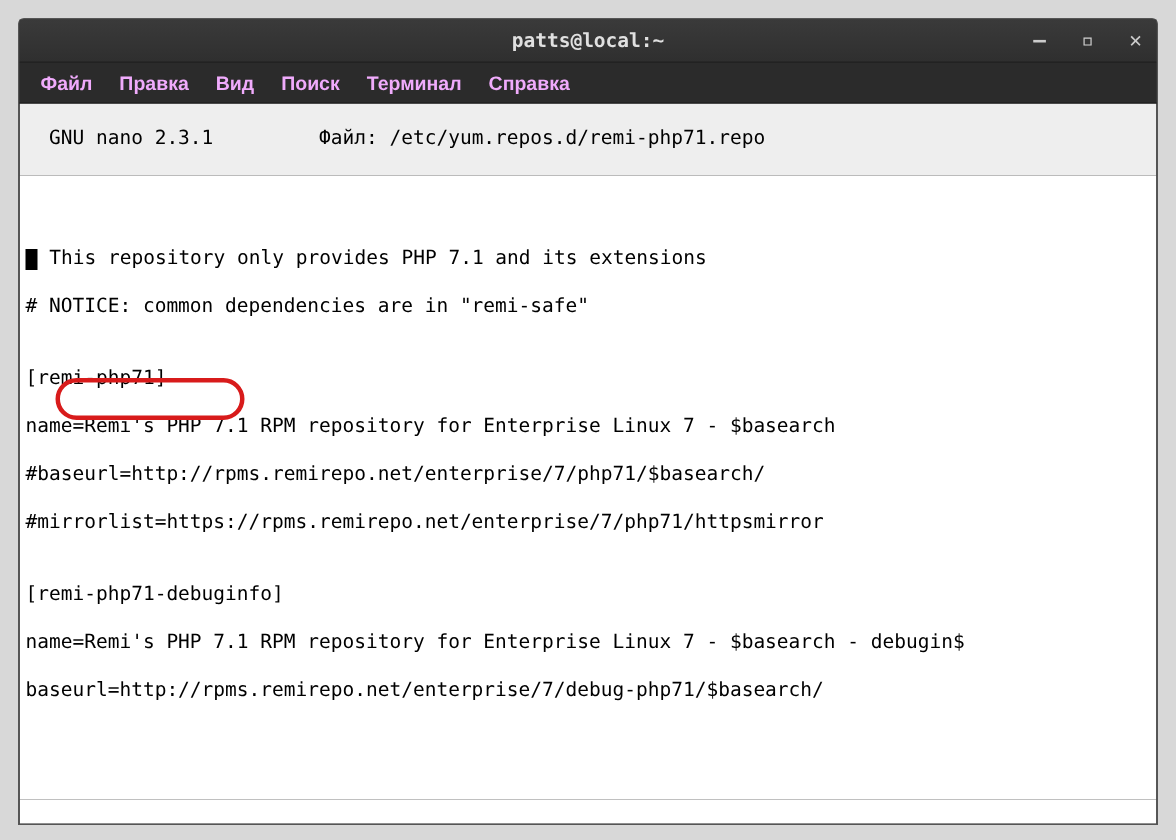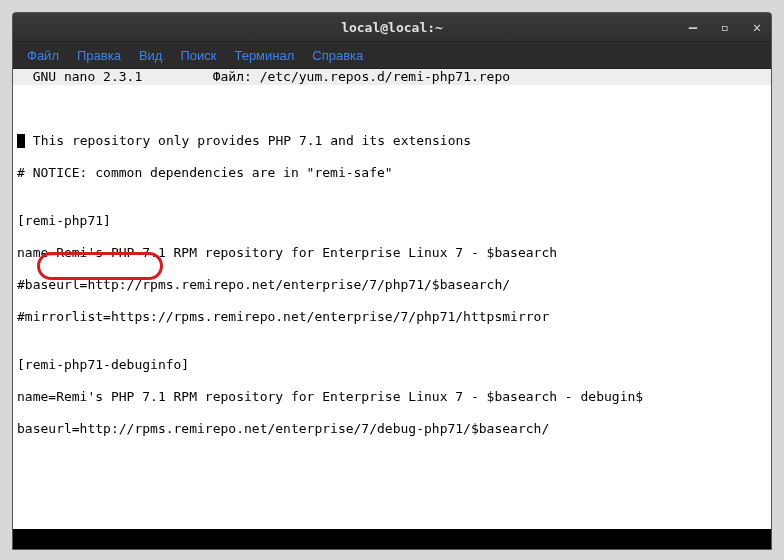--- a/index.html
+++ b/index.html
@@ -54,42 +54,43 @@
 .menubar {
   background: #2b2b2b;
   height: 26px;
   display: flex;
   align-items: center;
   padding: 0 6px;
   gap: 2px;
   border-bottom: 1px solid #222;
 }
 .menu-item {
-  color: #3b82f6;
+  color: #f0abfc;
   font-size: 13px;
   padding: 3px 8px;
   cursor: pointer;
   font-family: sans-serif;
+  font-weight: bold;
 }
 .terminal {
   flex: 1;
   background: #000;
   padding: 0;
   overflow: hidden;
   font-family: "DejaVu Sans Mono", monospace;
   font-size: 13px;
   line-height: 16px;
   color: #eee;
   position: relative;
 }
 .nano-header {
   background: #eee;
   color: #000;
   display: flex;
-  padding: 0 4px;
+  padding: 16px 4px;
   height: 16px;
   align-items: center;
   white-space: pre;
 }
 .editor-body {
   background: #fff;
   color: #000;
   padding: 16px 4px;
   white-space: pre;
   height: 384px;
@@ -130,21 +131,21 @@
   padding: 0 1px;
 }
 .klabel { margin-right: 2px; }
 .scitem { display:inline-flex; width: 120px; }
 </style>
 </head>
 <body>
 
 <div class="window">
   <div class="titlebar">
-    <span>local@local:~</span>
+    <span>patts@local:~</span>
     <div class="window-controls">
       <div class="win-btn">—</div>
       <div class="win-btn">▫</div>
       <div class="win-btn">✕</div>
     </div>
   </div>
 
   <div class="menubar">
     <div class="menu-item">Файл</div>
     <div class="menu-item">Правка</div>

